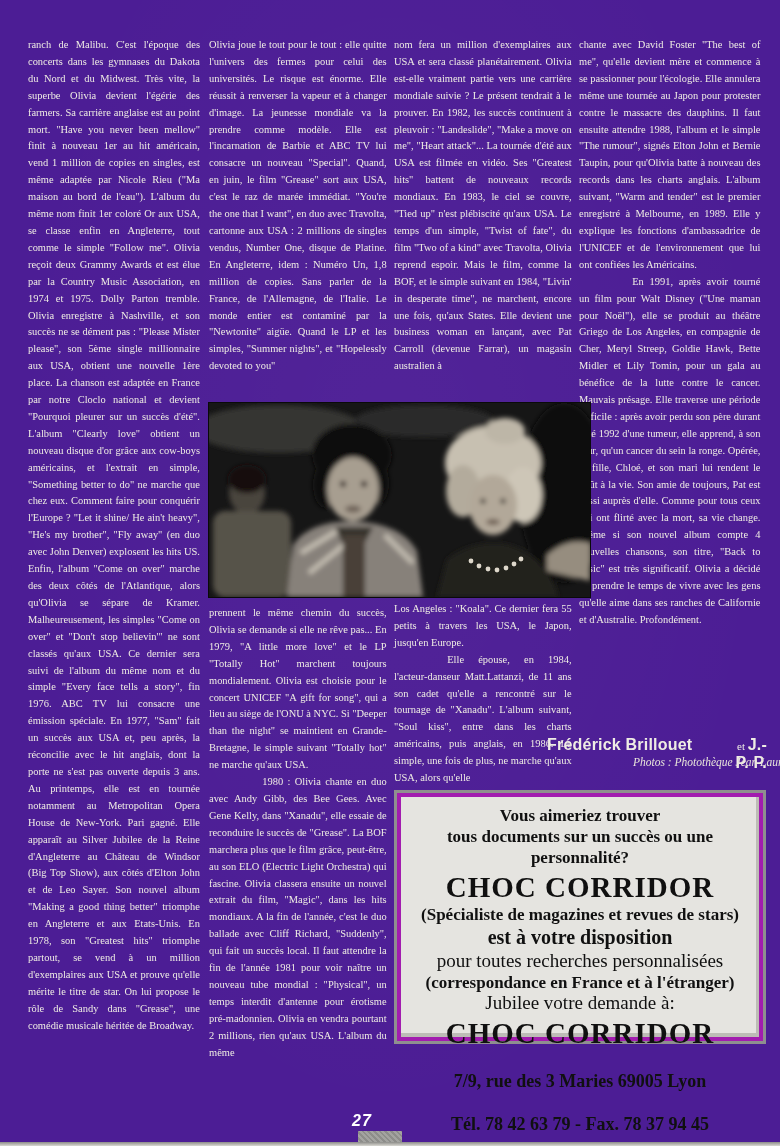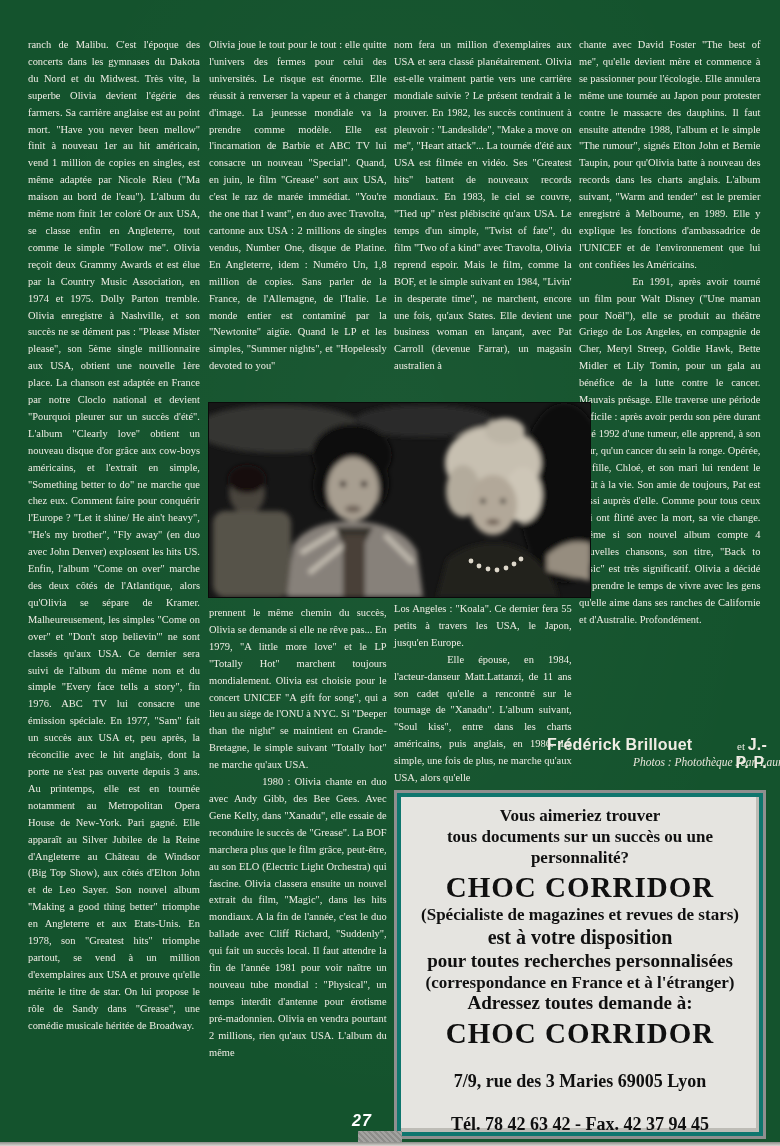--- a/index.html
+++ b/index.html
@@ -1,46 +1,46 @@
 <!DOCTYPE html>
 <html><head>
 <meta charset="utf-8">
 <style>
   html,body{margin:0;padding:0;background:#000;}
-  .page{position:relative;width:780px;height:1146px;background:#14532d;overflow:hidden;
+  .page{position:relative;width:780px;height:1146px;background:#4c1d95;overflow:hidden;
         font-family:"Liberation Serif", serif;color:#efece4;}
   .page::after{content:"";position:absolute;inset:0;pointer-events:none;
         background:radial-gradient(ellipse at 50% 40%, rgba(255,255,255,0.03), rgba(0,0,0,0) 70%);}
   .col{position:absolute;font-size:11px;line-height:16.9px;text-align:justify;
        transform:scaleX(0.95);transform-origin:0 0;z-index:1;}
   .col p{margin:0;}
   .col p.indent{text-indent:56px;}
   .c1{left:28px;top:36px;width:181px;}
   .c2t{left:209px;top:36px;width:187px;}
   .c2b{left:209px;top:604px;width:187px;}
   .c3t{left:394px;top:36px;width:187px;}
   .c3b{left:394px;top:600px;width:187px;}
   .c4{left:579px;top:36px;width:191px;}
   .photo{position:absolute;left:209px;top:403px;width:381px;height:194px;z-index:2;
          background:#141414;outline:1px solid #0a0a0a;}
   .byline{position:absolute;left:545px;top:736px;width:222px;text-align:right;z-index:1;}
   .byline .bname{font-family:"Liberation Sans", sans-serif;font-weight:bold;font-size:16px;letter-spacing:.2px;}
   .byline .bet{font-size:11px;margin-left:42px;}
   .photocredit{position:absolute;left:545px;top:756px;width:218px;text-align:right;
          font-style:italic;font-size:11.5px;color:#e8e4da;z-index:1;padding-left:36px;}
-  .adbox{position:absolute;left:397px;top:793px;width:366px;height:343px;z-index:3;
-         background:#e5e4e0;border:4px solid #0f766e;box-shadow:0 0 0 3px #8f8f8f, inset -3px -4px 0 #bdbcb6;
+  .adbox{position:absolute;left:397px;top:793px;width:366px;height:248px;z-index:3;
+         background:#e5e4e0;border:4px solid #a21caf;box-shadow:0 0 0 3px #8f8f8f, inset -3px -4px 0 #bdbcb6;
          color:#101010;text-align:center;display:flex;flex-direction:column;align-items:center;
          justify-content:flex-start;padding-top:8px;box-sizing:border-box;}
   .adbox div{width:100%;}
   .ad-h{font-weight:bold;font-size:17px;line-height:21px;}
   .ad-brand{font-weight:bold;font-size:29px;line-height:34px;letter-spacing:1px;margin-top:2px;}
   .ad-small{font-weight:bold;font-size:17px;line-height:17px;margin-top:2px;}
   .ad-m1{font-weight:bold;font-size:20px;line-height:24px;margin-top:2px;}
-  .ad-m2{font-weight:bold;font-size:19px;line-height:23px;}
+  .ad-m2{font-weight:normal;font-size:19px;line-height:23px;}
   .ad-sp{height:16px;}
   .ad-addr{font-weight:bold;font-size:18px;line-height:23px;margin-top:20px;}
   .pagenum{position:absolute;left:352px;top:1112px;width:52px;z-index:4;
          font-family:"Liberation Sans", sans-serif;font-weight:bold;font-style:italic;
          font-size:16px;color:#ffffff;letter-spacing:1px;}
   .pagenum-bar{position:absolute;left:358px;top:1131px;width:44px;height:11px;z-index:3;
          background:repeating-linear-gradient(45deg,#a3a3a0 0 2px,#8d8d8a 2px 4px);}
   .bottom-strip{position:absolute;left:0;bottom:0;width:780px;height:4px;z-index:5;
          background:linear-gradient(#8c8c88,#d9d8d2);}
 </style>
@@ -128,23 +128,23 @@
   <div class="adbox">
     <div class="ad-h">Vous aimeriez trouver</div>
     <div class="ad-h">tous documents sur un succès ou une</div>
     <div class="ad-h">personnalité?</div>
     <div class="ad-brand">CHOC CORRIDOR</div>
     <div class="ad-small">(Spécialiste de magazines et revues de stars)</div>
     <div class="ad-m1">est à votre disposition</div>
     <div class="ad-m2">pour toutes recherches personnalisées</div>
     <div class="ad-small">(correspondance en France et à l'étranger)</div>
     <div class="ad-sp"></div>
-    <div class="ad-m2">Adressez toutes demande à:</div>
+    <div class="ad-m2">Jubilee votre demande à:</div>
     <div class="ad-brand">CHOC CORRIDOR</div>
     <div class="ad-addr">7/9, rue des 3 Maries 69005 Lyon</div>
-    <div class="ad-addr">Tél. 78 42 63 42 - Fax. 42 37 94 45</div>
+    <div class="ad-addr">Tél. 78 42 63 79 - Fax. 78 37 94 45</div>
   </div>
 
   <div class="pagenum-bar"></div>
   <div class="pagenum">27</div>
   <div class="bottom-strip"></div>
 
 </div>
 
 </body></html>

